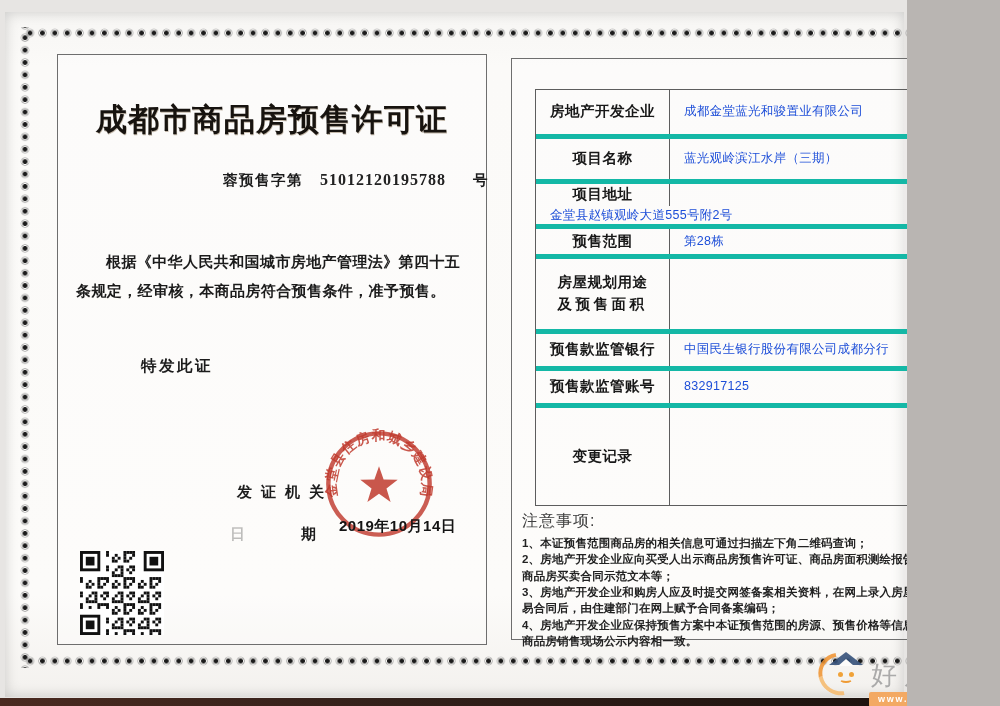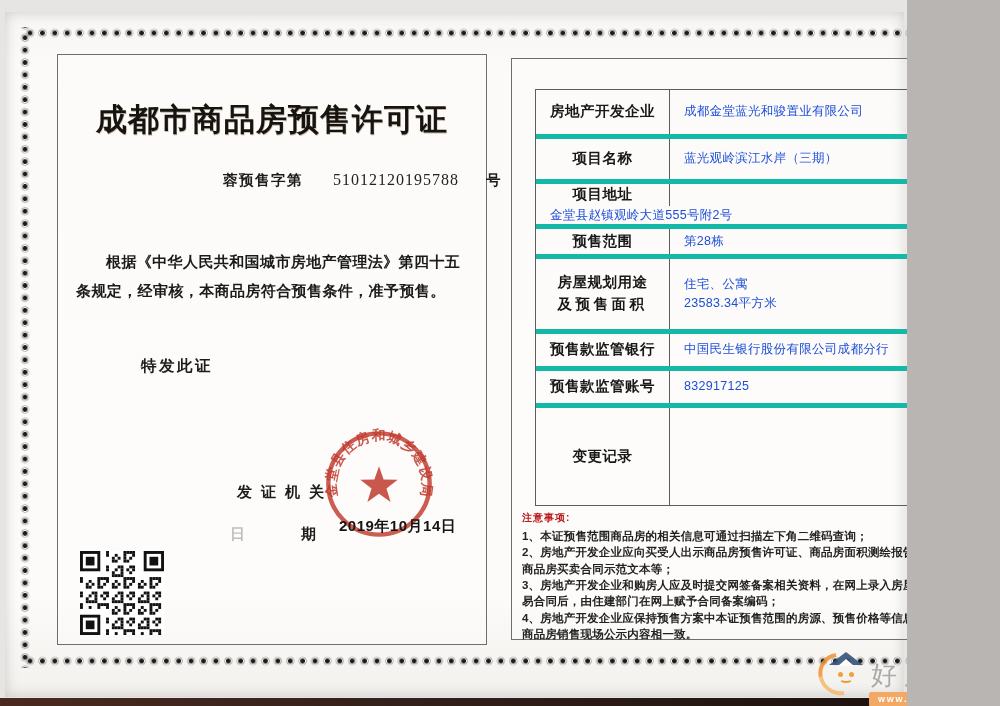--- a/index.html
+++ b/index.html
@@ -30,21 +30,21 @@
   .left-panel  { left:57px;  top:54px; width:430px; height:591px; }
   .right-panel { left:511px; top:58px; width:431px; height:582px; }
 
   
   .cert-title { position:absolute; top:44px; left:0; width:100%; text-align:center;
                 font-size:31px; font-weight:800; letter-spacing:1px; color:#17130f;
                 text-shadow:0.6px 0.6px 0 rgba(90,60,20,.35); }
   .serial-row { position:absolute; top:116px; left:165px; white-space:nowrap; }
   .serial-prefix { font-size:14.5px; font-weight:700; letter-spacing:1.5px; }
   .serial-num { font-family:"Liberation Serif", serif; font-size:16px; letter-spacing:1px;
-                margin-left:30px; color:#222; }
+                margin-left:17px; color:#222;font-weight:bold; }
   .serial-suffix { font-size:14.5px; font-weight:700; margin-left:27px; }
   .body-par { position:absolute; top:192px; left:18px; right:15px; text-indent:2em;
               font-size:15px; font-weight:600; line-height:1.95; letter-spacing:0.4px; color:#1b1b1b; }
   .grant { position:absolute; top:301px; left:83px; font-size:15.5px; font-weight:700; letter-spacing:2.5px; }
   .issuer { position:absolute; top:428px; left:179px; font-size:15px; font-weight:700; letter-spacing:9px; white-space:nowrap; }
   .date-label { position:absolute; top:470px; left:172px; font-size:15px; font-weight:700; white-space:nowrap; }
   .date-label .day { opacity:.28; }
   .date-label .period { margin-left:56px; }
   .seal { position:absolute; left:262px; top:370px; mix-blend-mode:multiply; }
   .issue-date { position:absolute; top:462px; left:281px; font-size:15px; font-weight:700;
@@ -65,21 +65,21 @@
   .t-row:nth-child(7) { height:37px; }
   .t-row:nth-child(8) { height:102px; }
   .t-label { width:134px; border-right:1px solid #5d5d5d; display:flex; flex-direction:column;
              align-items:center; justify-content:center; font-size:14.5px; font-weight:700;
              letter-spacing:0.5px; text-align:center; line-height:1.5; color:#181818; }
   .t-label .l2 { letter-spacing:3.5px; }
   .t-value { flex:1; display:flex; flex-direction:column; justify-content:center;
              padding-left:14px; font-size:12.5px; font-weight:500; color:#1d4ed8;
              letter-spacing:0.3px; line-height:1.55; }
   .notes { position:absolute; left:10px; right:9px; top:452px; }
-  .notes-head { font-size:10px; font-weight:700; letter-spacing:1px; margin-bottom:3px; color:#b91c1c; }
+  .notes-head { font-size:16px; font-weight:400; letter-spacing:1px; margin-bottom:3px; color:#404040; }
   .note { font-size:11.5px; font-weight:600; line-height:1.42; color:#222; letter-spacing:0.2px; }
 
   
   .watermark { position:absolute; left:818px; top:646px; width:185px; height:60px; z-index:5; }
   .wm-logo { position:absolute; left:0; top:0; width:56px; height:54px; }
   .wm-swoosh { position:absolute; left:0; top:7px; width:44px; height:42px; border-radius:50%;
                border:4px solid transparent; border-left-color:#f0922e; border-bottom-color:#f6b96b;
                transform:rotate(35deg); opacity:.85; }
   .wm-roof { position:absolute; left:11px; top:6px; width:0; height:0;
              border-left:17px solid transparent; border-right:17px solid transparent;
@@ -380,24 +380,20 @@
       </div>
       <div class="t-row">
         <div class="t-label">预售范围</div>
         <div class="t-value">第28栋</div>
       </div>
       <div class="t-row">
         <div class="t-label">
           <span>房屋规划用途</span>
           <span class="l2">及预售面积</span>
         </div>
-        <div class="t-value">
-          <span>住宅、公寓</span>
-          <span>23583.34平方米</span>
-        </div>
       </div>
       <div class="t-row">
         <div class="t-label">预售款监管银行</div>
         <div class="t-value">中国民生银行股份有限公司成都分行</div>
       </div>
       <div class="t-row">
         <div class="t-label">预售款监管账号</div>
         <div class="t-value">832917125</div>
       </div>
       <div class="t-row">

